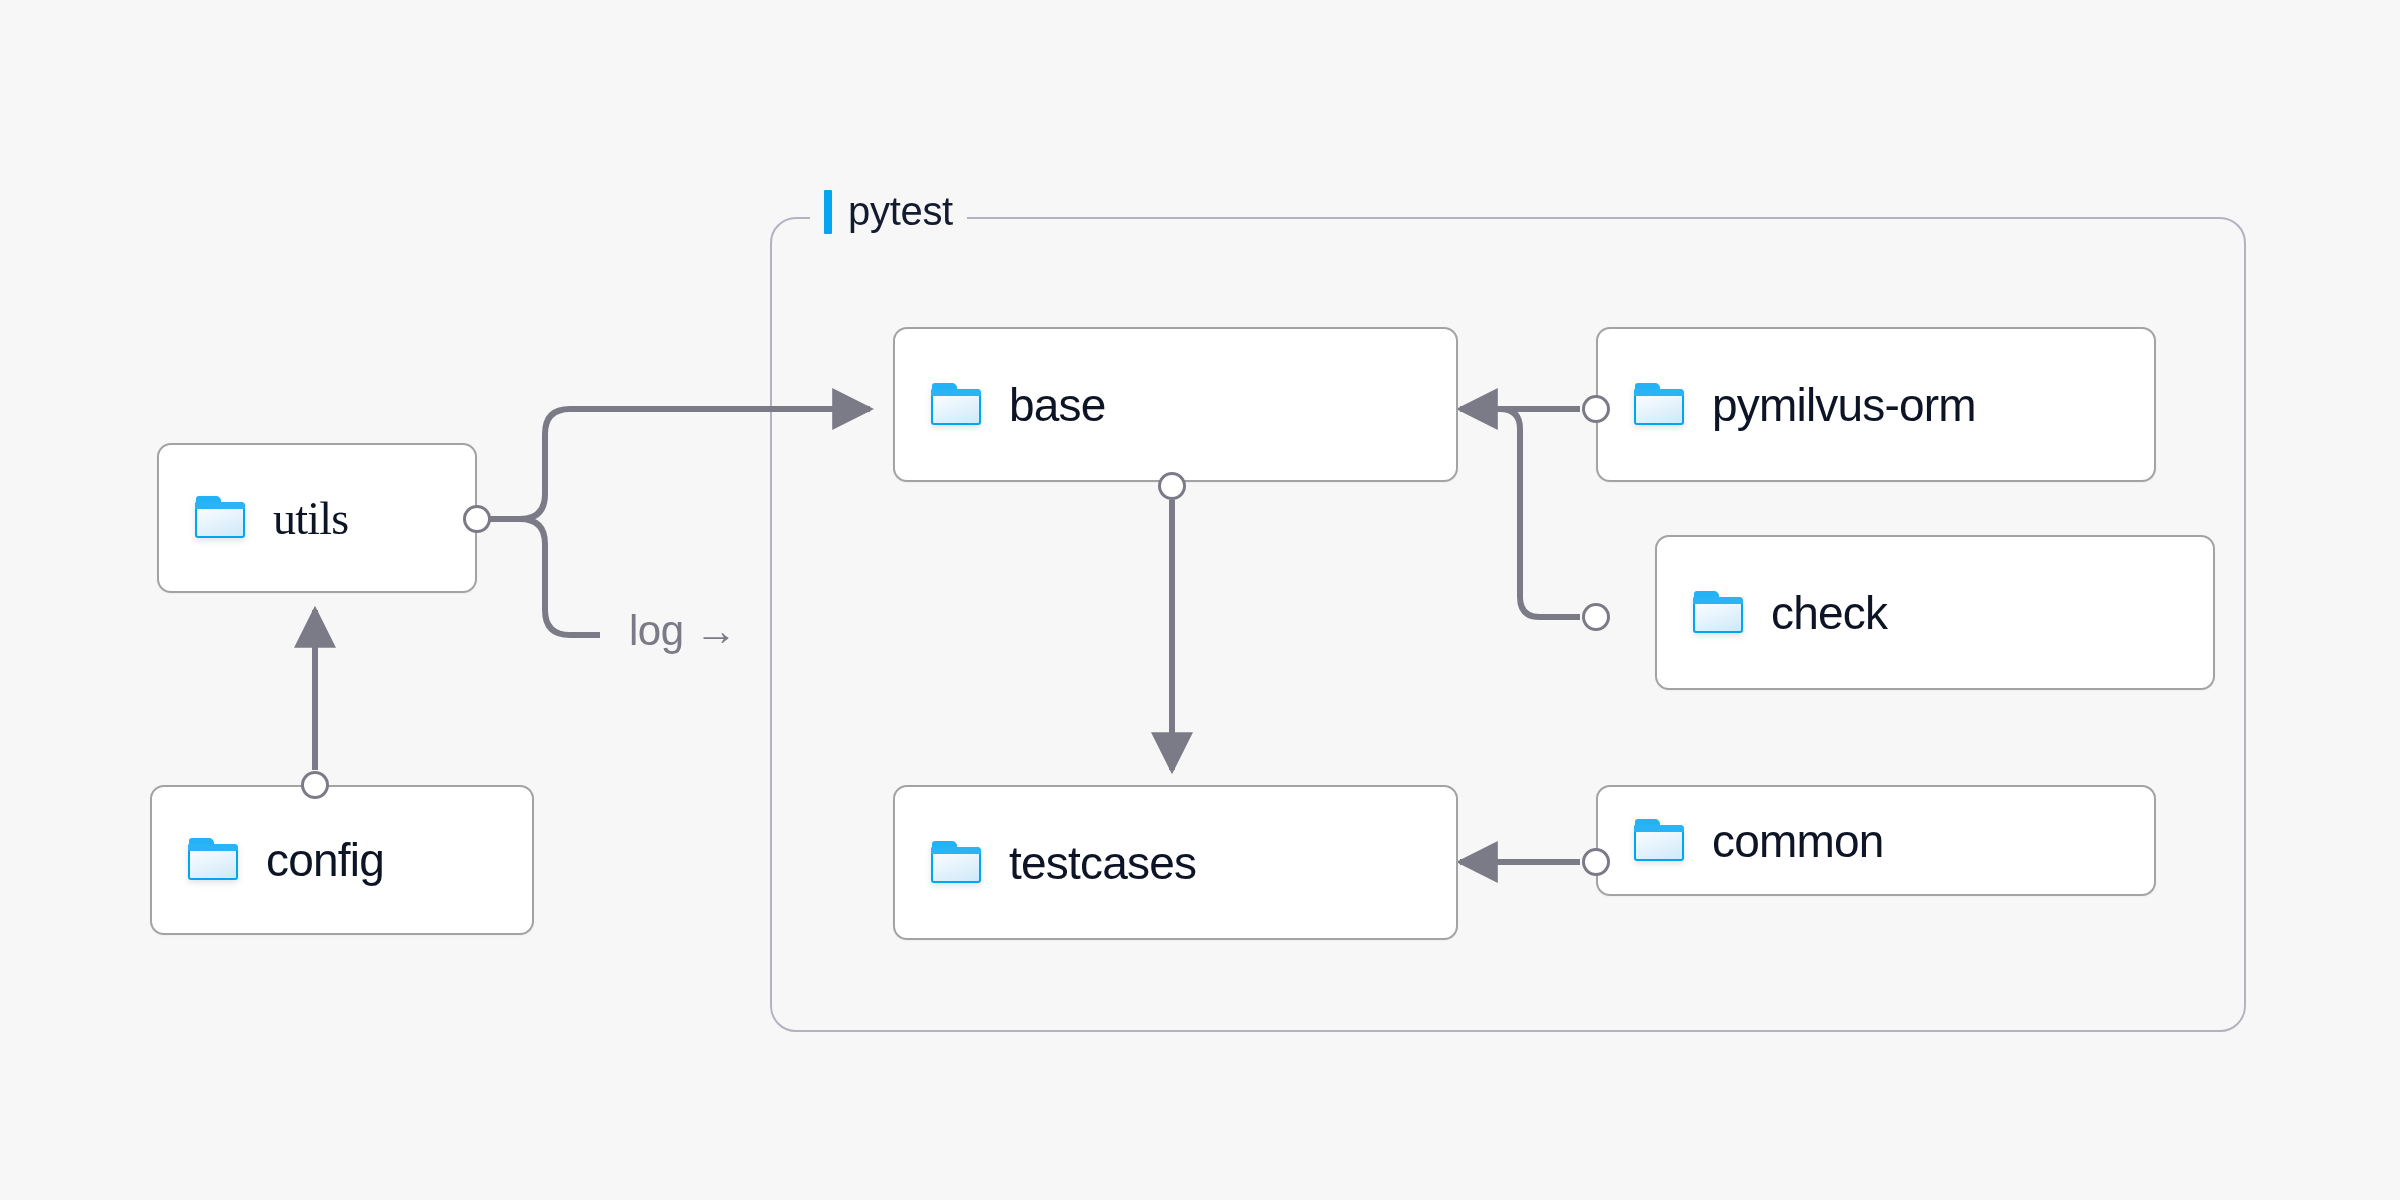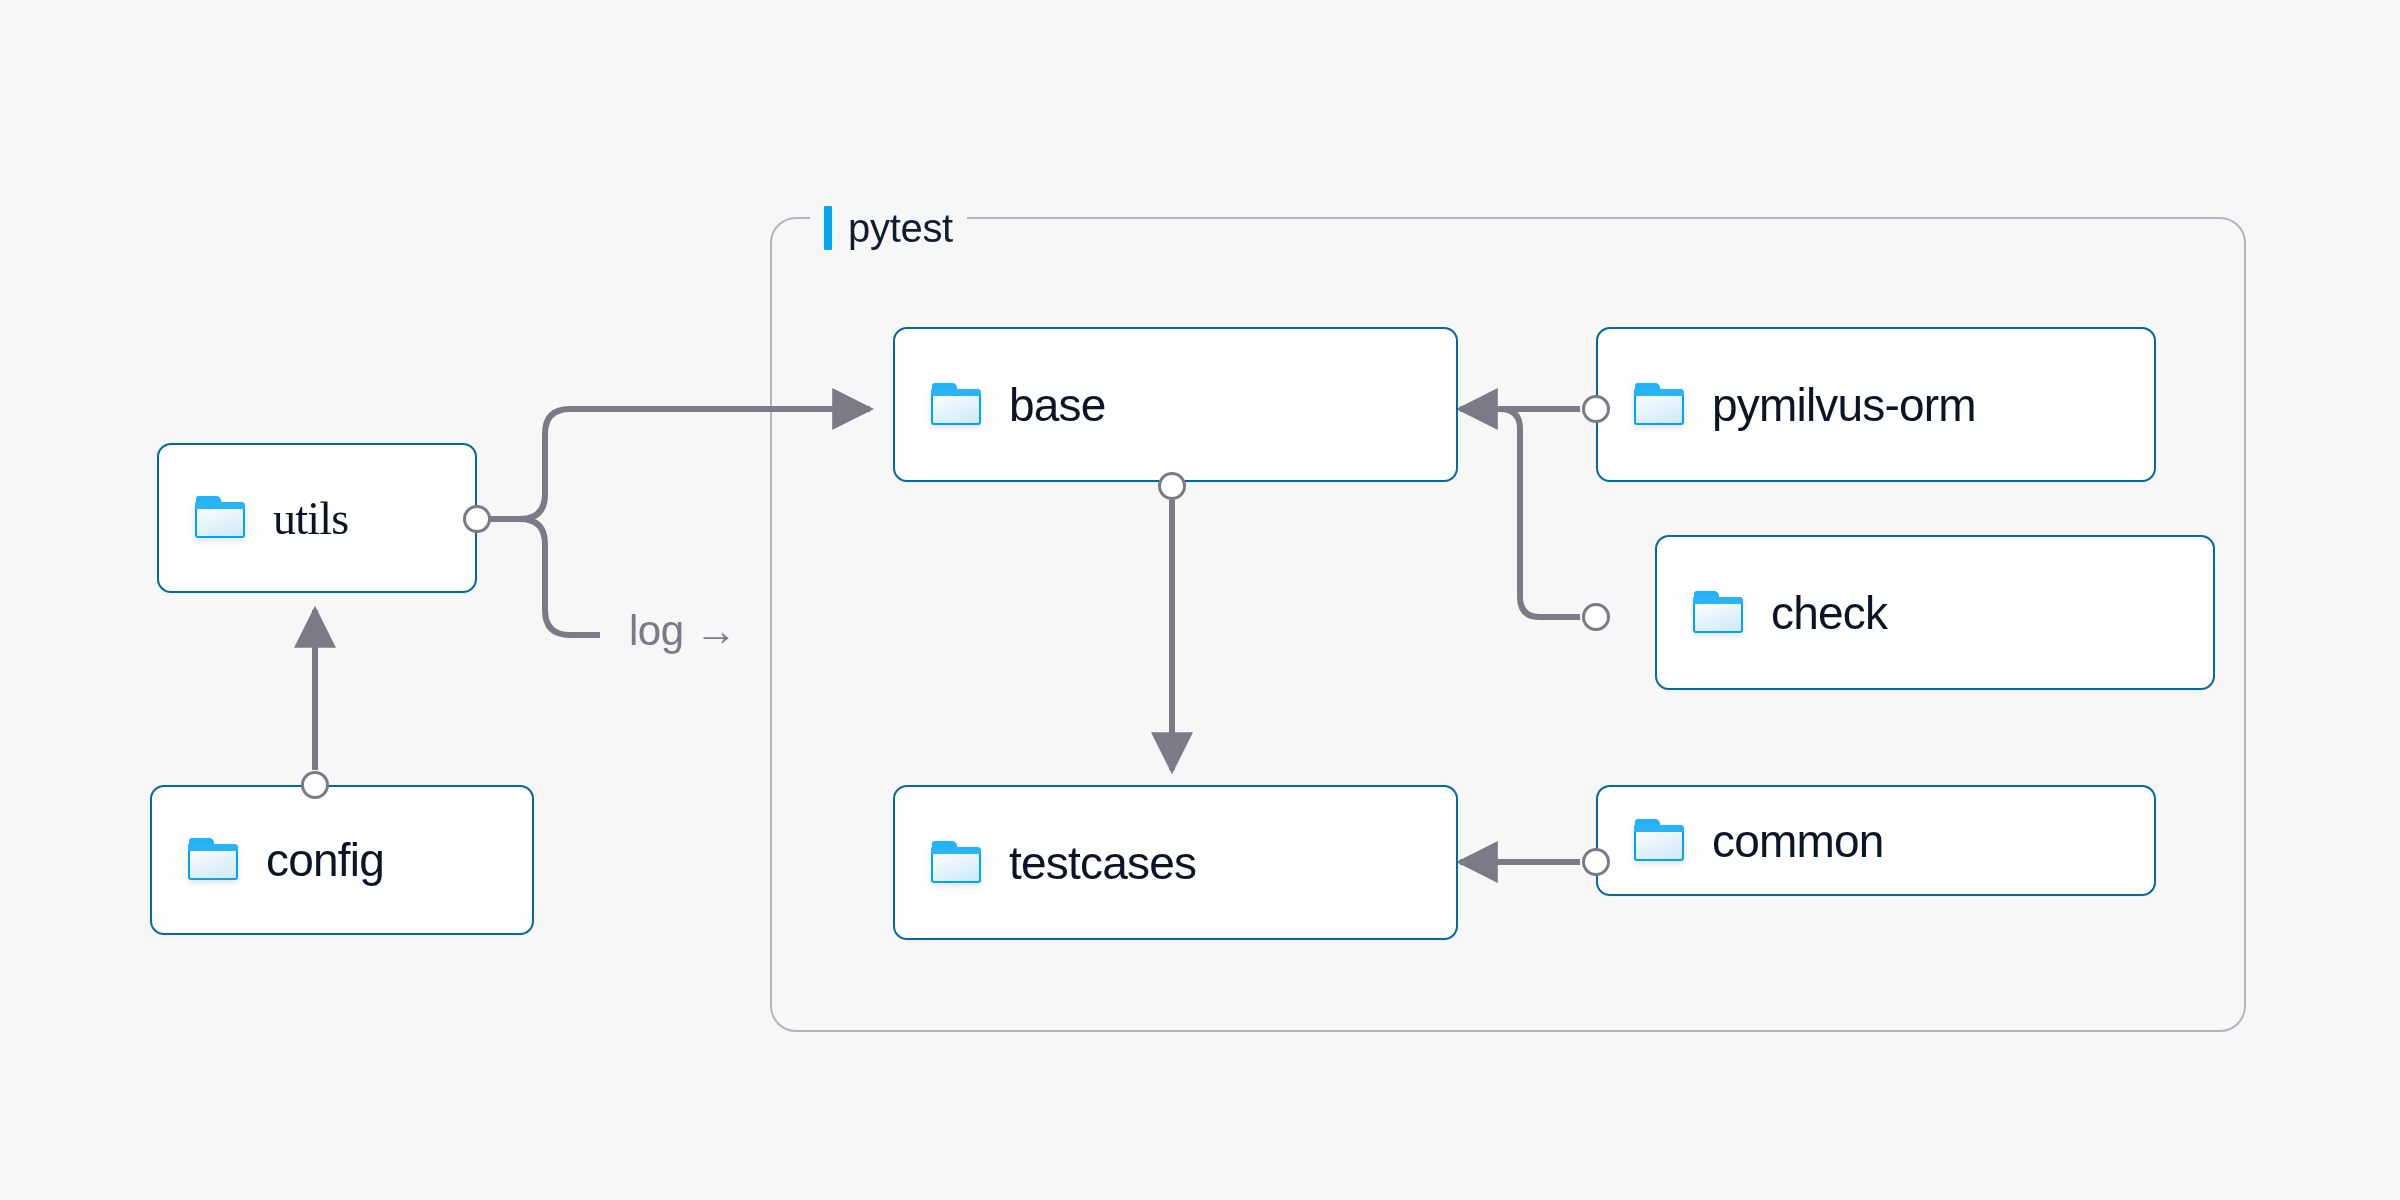--- a/index.html
+++ b/index.html
@@ -44,21 +44,21 @@
     color: #131b31;
     letter-spacing: -0.3px;
     white-space: nowrap;
   }
 
   
   .node {
     position: absolute;
     box-sizing: border-box;
     background: #ffffff;
-    border: 2px solid #0369a1;
+    border: 2px solid #a3a3a3;
     border-radius: 14px;
     display: flex;
     align-items: center;
     box-shadow: 0 1px 2px rgba(20,20,40,0.04);
   }
   .node-inner {
     display: flex;
     align-items: center;
     gap: 26px;
     padding-left: 36px;
@@ -138,21 +138,21 @@
     pointer-events: none;
   }
 </style>
 </head>
 <body>
 
 <div id="canvas">
 
   <div class="group-box" style="left:770px; top:217px; width:1476px; height:815px;"></div>
 
-  <div class="group-label-wrap" style="left:810px; top:206px;">
+  <div class="group-label-wrap" style="left:810px; top:190px;align-items:flex-end;">
     <div class="group-accent"></div>
     <div class="group-label">pytest</div>
   </div>
 
   <svg class="links" viewBox="0 0 2400 1200">
     <defs>
       <marker id="arrow" viewBox="0 0 10 10" refX="9" refY="5" markerWidth="7" markerHeight="7" orient="auto-start-reverse">
         <path d="M 0 0 L 10 5 L 0 10 z" fill="#7b7b88"></path>
       </marker>
     </defs>

